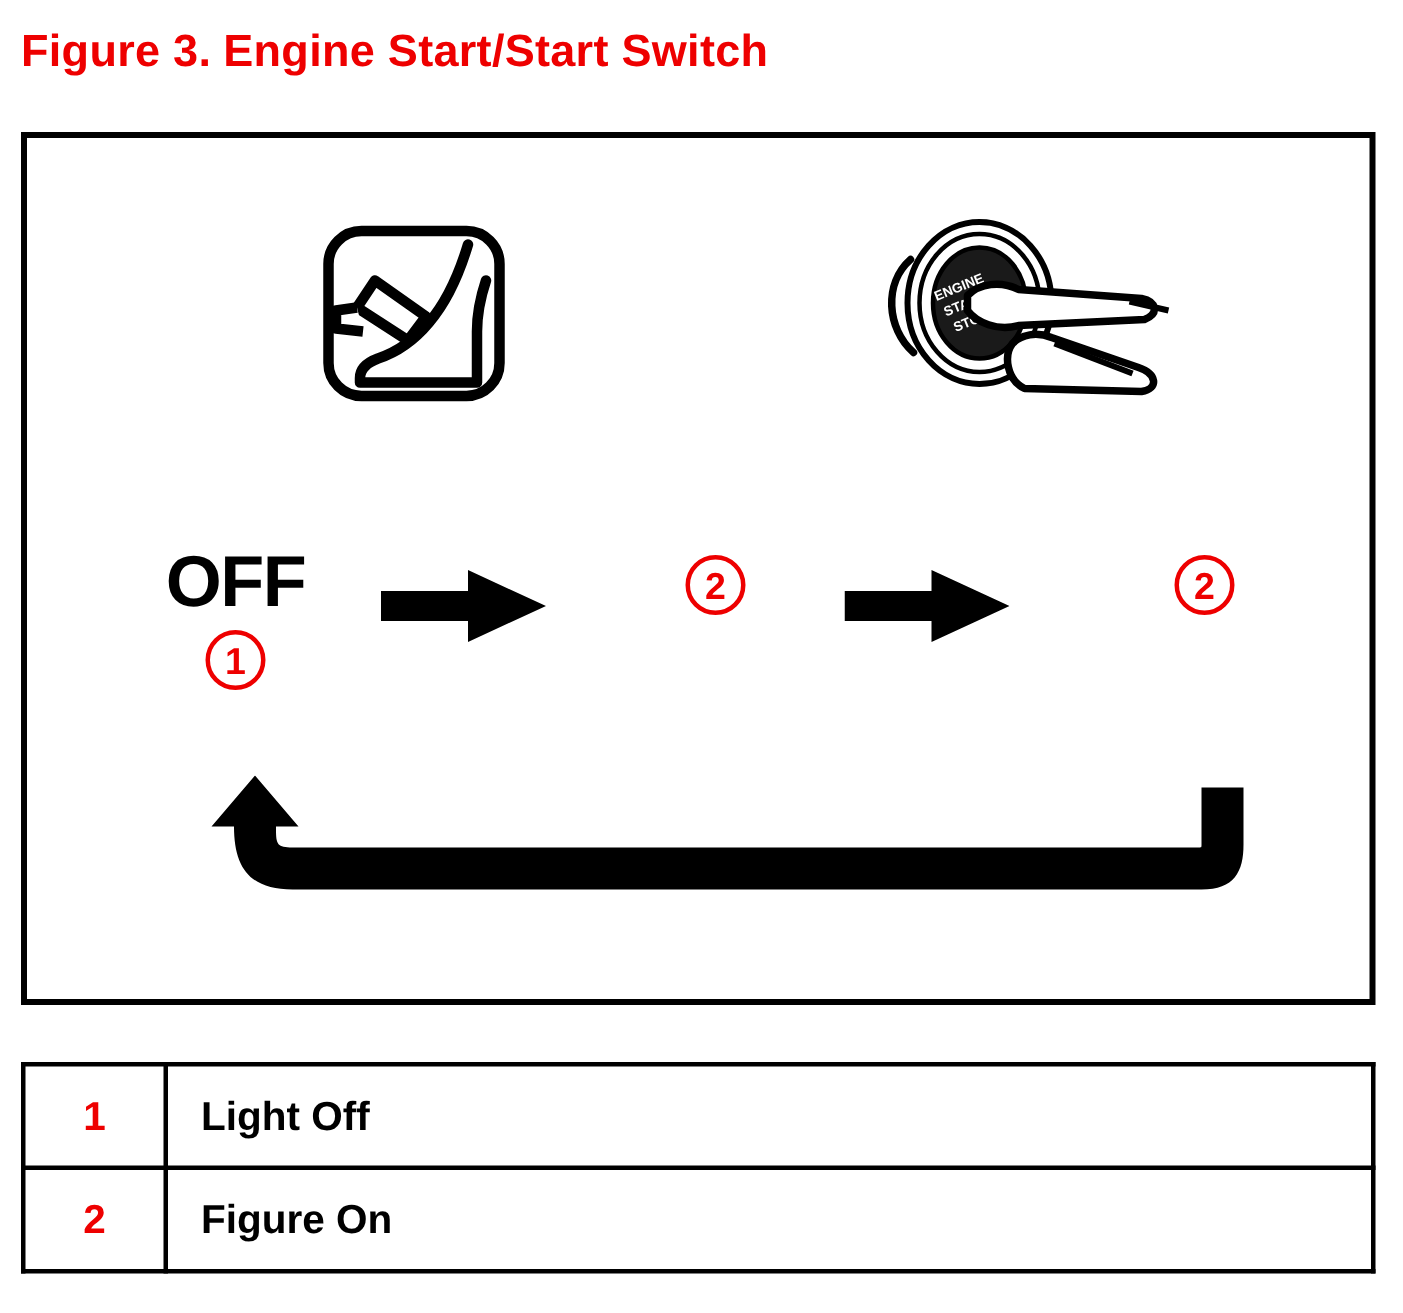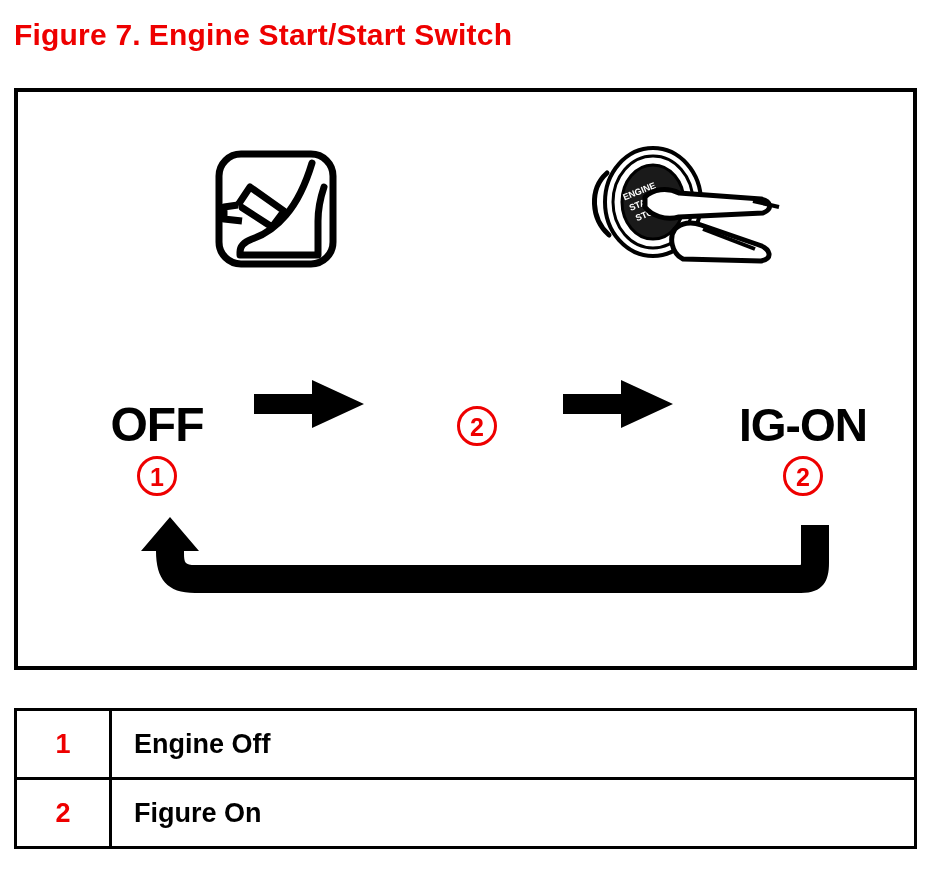--- a/index.html
+++ b/index.html
@@ -56,21 +56,20 @@
     width: 200px;
     height: 145px;
   }
 
   
   .state-group {
     position: absolute;
     top: 272px;
     width: 200px;
     text-align: center;
-    margin-top: 36px;
   }
   .state-label {
     font-size: 48px;
     font-weight: bold;
     color: #000000;
     line-height: 50px;
     letter-spacing: -1px;
     white-space: nowrap;
   }
   .callout-circle {
@@ -135,21 +134,21 @@
     padding-left: 22px;
     color: #000000;
     font-size: 27px;
     font-weight: bold;
   }
 </style>
 </head>
 <body>
 
 <div id="figure-title">
-  <span class="fig-num">Figure 7.</span><span>Engine Start/Start Switch</span>
+  <span class="fig-num">Figure 3.</span><span>Engine Start/Start Switch</span>
 </div>
 
 <div id="diagram-frame">
 
   <div id="brake-pedal-icon">
     <svg viewBox="0 0 124 120" width="124" height="120" xmlns="http://www.w3.org/2000/svg">
       <rect x="5" y="5" width="114" height="110" rx="22" ry="22" fill="#ffffff" stroke="#000000" stroke-width="7"></rect>
 
       <path d="M98 14 C92 34 84 52 72 66 C62 78 50 86 38 90
                C30 93 26 97 26 103 L26 106 L104 106 L104 72
@@ -200,21 +199,20 @@
     <div class="callout-circle">2</div>
   </div>
 
   <div class="transition-arrow" id="arrow-acc-igon">
     <svg viewBox="0 0 110 48" width="110" height="48" xmlns="http://www.w3.org/2000/svg">
       <path d="M0 14 L58 14 L58 0 L110 24 L58 48 L58 34 L0 34 Z" fill="#000000"></path>
     </svg>
   </div>
 
   <div class="state-group" id="state-igon">
-    <div class="state-label">IG-ON</div>
     <div class="callout-circle">2</div>
   </div>
 
   <div id="return-loop-arrow">
     <svg viewBox="0 0 730 92" width="730" height="92" xmlns="http://www.w3.org/2000/svg">
       <path d="M43 36
                L43 34
                C43 62 54 76 82 76
                L688 76
                C710 76 716 64 716 46
@@ -231,20 +229,20 @@
                L43 34 Z" fill="#000000"></path>
     </svg>
   </div>
 
 </div>
 
 <table id="legend-table">
   <tbody>
     <tr>
       <td class="legend-num">1</td>
-      <td class="legend-desc">Engine Off</td>
+      <td class="legend-desc">Light Off</td>
     </tr>
     <tr>
       <td class="legend-num">2</td>
       <td class="legend-desc">Figure On</td>
     </tr>
   </tbody>
 </table>
 
 </body></html>

